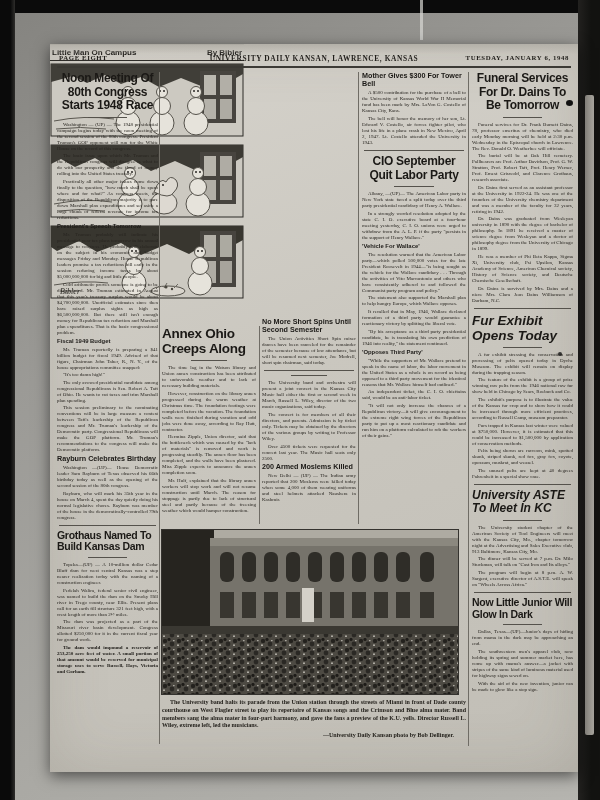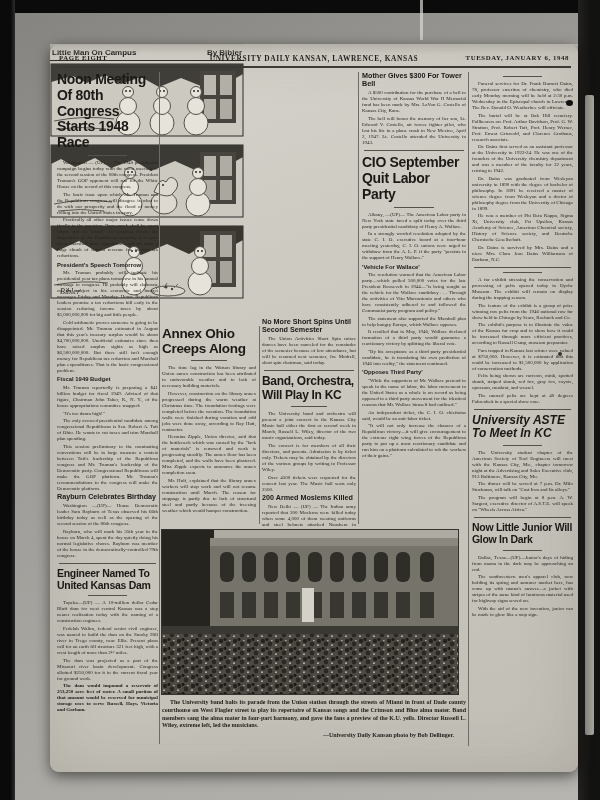--- a/index.html
+++ b/index.html
@@ -7,21 +7,21 @@
          background:linear-gradient(150deg,#84837f 0%,#9b9a96 35%,#aaa9a4 70%,#b6b5b0 100%);
          font-family:"Liberation Serif",serif;}
   .band-top{position:absolute;left:0;top:0;width:600px;height:13px;background:#0b0b0b;}
   .band-left{position:absolute;left:0;top:0;width:15px;height:800px;background:linear-gradient(90deg,#0a0a0a 70%,#2e2d2b);}
   .band-right{position:absolute;right:0;top:0;width:22px;height:800px;background:linear-gradient(90deg,#22211f,#121210 60%);}
   .page2-sliver{position:absolute;right:6px;top:95px;width:9px;height:640px;background:linear-gradient(90deg,#8d8a84,#a7a49d);border-radius:2px;}
   .scan-glare{position:absolute;left:420px;top:0px;width:3px;height:40px;background:#d9d8d4;opacity:.7;}
 
   #paper{position:absolute;left:50px;top:44px;width:528px;height:728px;
          background:linear-gradient(160deg,#d6d3cc 0%,#cac7bf 45%,#c1beb6 100%);
-         box-shadow:0 4px 14px rgba(0,0,0,.55), inset 0 0 60px rgba(90,85,70,.18);border-radius:9px;}
+         box-shadow:0 4px 14px rgba(0,0,0,.55), inset 0 0 60px rgba(90,85,70,.18);}
 
   
   .ph{position:absolute;top:11px;font:bold 6.8px/1 "Liberation Serif",serif;color:#201e1a;letter-spacing:.6px;}
   .ph-left{left:9px;}
   .ph-center{left:0;width:528px;text-align:center;font-size:7.4px;}
   .ph-right{right:9px;}
   .header-rule{position:absolute;left:7px;top:22px;width:514px;height:2px;background:#3c3a35;}
 
   
   .col{position:absolute;overflow:hidden;}
@@ -36,21 +36,21 @@
   #vr1{left:109px;top:28px;height:672px;}
   #vr2{left:209px;top:282px;height:198px;}
   #vr3{left:308px;top:28px;height:452px;}
   #vr4{left:418px;top:28px;height:674px;}
 
   
   .bp{font:5px/1.2 "Liberation Serif",serif;text-align:justify;text-indent:6px;margin:0 0 1.6px;color:#282520;}
   .bp.bold{font-weight:700;color:#1d1b17;}
   .sub{font:bold 5.9px/1.2 "Liberation Sans",sans-serif;margin:2.5px 0 1.5px;color:#1d1b18;}
   .hl{font-family:"Liberation Sans",sans-serif;font-weight:700;color:#1b1916;margin:0 0 3px;letter-spacing:-0.3px;}
-  .hl-xl{font-size:14px;line-height:1.13;}
+  .hl-xl{font-size:12px;line-height:1.13;text-align:center;}
   .hl-lg{font-size:13.5px;line-height:1.12;}
   .hl-md{font-size:10.5px;line-height:1.12;}
   .hl-band{font-size:12px;line-height:1.12;}
   .hl-sm{font-size:7.2px;line-height:1.18;letter-spacing:0;margin-bottom:1.5px;}
   .hl-it{font-style:italic;letter-spacing:0;}
   .divider{height:1px;background:#55524c;width:38%;margin:4px auto 4px;}
   .divider.full{width:96%;}
 
   
   .cartoon-bar{height:15px;border-top:1px solid #2e2c28;border-bottom:1px solid #2e2c28;
@@ -105,21 +105,21 @@
       <p class="bp">Mr. Truman reportedly is preparing a $41 billion budget for fiscal 1949. Advised of that figure, Chairman John Taber, R., N. Y., of the house appropriations committee snapped:</p>
       <p class="bp">"It's too damn high!"</p>
       <p class="bp">The only avowed presidential candidate among congressional Republicans is Sen. Robert A. Taft of Ohio. He wants to cut taxes and trim Marshall plan spending.</p>
       <p class="bp">This session preliminary to the nominating conventions will be in large measure a contest between Taft's leadership of the Republican congress and Mr. Truman's leadership of the Democratic party. Congressional Republicans will make the GOP platform. Mr. Truman's recommendations to the congress will make the Democratic platform.</p>
 
       <h3 class="hl hl-sm">Rayburn Celebrates Birthday</h3>
       <p class="bp">Washington —(UP)— House Democratic leader Sam Rayburn of Texas observed his 66th birthday today as well as the opening of the second session of the 80th congress.</p>
       <p class="bp">Rayburn, who will mark his 35th year in the house on March 4, spent the day quietly doing his normal legislative chores. Rayburn was member of the house in the democratically-controlled 79th congress.</p>
       <div class="divider full"></div>
 
-      <h2 class="hl hl-md">Engineer Named To United Kansas Dam</h2>
+      <h2 class="hl hl-md">Grothaus Named To Build Kansas Dam</h2>
       <div class="divider"></div>
       <p class="bp">Topeka—(UP) — A 10-million dollar Cedar Bluff dam for west central Kansas was a step nearer realization today with the naming of a construction engineer.</p>
       <p class="bp">Pedelah Walira, federal senior civil engineer, was named to build the dam on the Smoky Hill river in Trego county, near Ellis. Present plans call for an earth fill structure 321 feet high, with a crest length of more than 2½ miles.</p>
       <p class="bp">The dam was projected as a part of the Missouri river basin development. Congress allotted $250,000 for it in the current fiscal year for ground work.</p>
       <p class="bp bold">The dam would impound a reservoir of 253,250 acre feet of water. A small portion of that amount would be reserved for municipal storage uses to serve Russell, Hays, Victoria and Gorham.</p>
     </div>
 
     <div id="cartoon">
       <div class="cartoon-bar">
         <span>Little Man On Campus</span>
@@ -229,21 +229,20 @@
       <p class="bp">The time lag in the Watson library and Union annex construction has been attributed to unfavorable weather and to lack of necessary building materials.</p>
       <p class="bp">However, construction on the library annex progressed during the warm weather at Christmas time. The foundation footings were completed before the vacation. The foundation walls were finished during vacation and odd jobs were done away, according to Ray Hutt, contractor.</p>
       <p class="bp">Hermina Zipple, Union director, said that the bottleneck which was caused by the "lack of materials" is removed and work is progressing steadily. The annex floor has been completed, and the walls have been plastered. Miss Zipple expects to announce the annex completion soon.</p>
       <p class="bp">Mr. Hulf, explained that the library annex workers will stop work and will not resume construction until March. The reason for stoppage is partly due to lack of structural steel and partly because of the freezing weather which would hamper construction.</p>
     </div>
 
     <div id="col2b" class="col">
       <h3 class="hl hl-sm">No More Short Spins Until Second Semester</h3>
       <p class="bp">The Union Activities Short Spin mixer dances have been canceled for the remainder of the semester because of low attendance, but will be resumed next semester, Joe Modrell, short spin chairman, said today.</p>
       <div class="divider full"></div>
-      <h2 class="hl hl-band">Band, Orchestra, Will Play In KC</h2>
       <div class="divider"></div>
       <p class="bp">The University band and orchestra will present a joint concert in the Kansas City Music hall either the first or second week in March, Russell L. Wiley, director of the two music organizations, said today.</p>
       <p class="bp">The concert is for members of all their directors, and parents. Admission is by ticket only. Tickets may be obtained by the directors of the various groups by writing to Professor Wiley.</p>
       <p class="bp">Over 4500 tickets were requested for the concert last year. The Music hall seats only 2500.</p>
       <h3 class="hl hl-sm">200 Armed Moslems Killed</h3>
       <p class="bp">New Delhi — (UP) — The Indian army reported that 200 Moslems were killed today when some 4,000 of them wearing uniforms and steel helmets attacked Naushera in Kashmir.</p>
     </div>
 
     <div id="col3" class="col">
       <h3 class="hl hl-sm">Mother Gives $300 For Tower Bell</h3>
@@ -259,28 +258,30 @@
       <p class="bp">The statement also supported the Marshall plan to help hungry Europe, which Wallace opposes.</p>
       <p class="bp">It recalled that in May, 1946, Wallace declared formation of a third party would guarantee a reactionary victory by splitting the liberal vote.</p>
       <p class="bp">"By his acceptance as a third party presidential candidate, he is translating his own prediction of 1946 into reality," the statement continued.</p>
       <h4 class="sub">'Opposes Third Party'</h4>
       <p class="bp">"While the supporters of Mr. Wallace pretend to speak in the name of labor, the labor movement in the United States as a whole is on record as being opposed to a third party movement for the identical reasons that Mr. Wallace himself had outlined."</p>
       <p class="bp">An independent ticket, the C. I. O. chieftains said, would be an anti-labor ticket.</p>
       <p class="bp">"It will not only increase the chances of a Republican victory—it will give encouragement to the extreme right wing forces of the Republican party to put up a most reactionary candidate and run him on a platform calculated to rob the workers of their gains."</p>
     </div>
 
     <div id="col4" class="col">
+      <h2 class="hl hl-xl">Funeral Services For Dr. Dains To Be Tomorrow</h2>
       <div class="divider"></div>
       <p class="bp">Funeral services for Dr. Frank Burnett Dains, 78, professor emeritus of chemistry, who died early Monday morning will be held at 2:30 p.m. Wednesday in the Episcopal church in Lawrence. The Rev. Donald O. Weatherbee will officiate.</p>
       <p class="bp">The burial will be at Oak Hill cemetery. Pallbearers are Prof. Arthur Davidson, Prof. G. W. Stratton, Prof. Robert Taft, Prof. Henry Werner, Prof. Ernest Griswold, and Clarence Grothaus, research associate.</p>
       <p class="bp">Dr. Dains first served as an assistant professor at the University in 1922-24. He was one of the founders of the University chemistry department and was a member of the faculty for 32 years, retiring in 1942.</p>
       <p class="bp">Dr. Dains was graduated from Wesleyan university in 1890 with the degree of bachelor of philosophy. In 1891 he received a master of science degree from Wesleyan and a doctor of philosophy degree from the University of Chicago in 1899.</p>
       <p class="bp">He was a member of Phi Beta Kappa, Sigma Xi, University club, Psi Upsilon, Kansas Academy of Science, American Chemical society, History of Science society, and Deutsche Chemische Gesellschaft.</p>
       <p class="bp">Dr. Dains is survived by Mrs. Dains and a niece Mrs. Clara Jean Dains Williamson of Durham, N.C.</p>
       <div class="divider full"></div>
+      <h2 class="hl hl-lg hl-it">Fur Exhibit Opens Today</h2>
       <div class="divider"></div>
       <p class="bp">A fur exhibit stressing the conservation and processing of pelts opened today in Dyche Museum. The exhibit will remain on display during the trapping season.</p>
       <p class="bp">The feature of the exhibit is a group of prize winning raw pelts from the 1946 national raw fur show held in Chicago by Sears, Roebuck and Co.</p>
       <p class="bp">The exhibit's purpose is to illustrate the value of the Kansas fur crop and to show how it could be increased through more efficient practices, according to Russell Camp, museum preparator.</p>
       <p class="bp">Furs trapped in Kansas last winter were valued at $750,000. However, it is estimated that this could be increased to $1,500,000 by application of conservation methods.</p>
       <p class="bp">Pelts being shown are raccoon, mink, spotted skunk, striped skunk, red fox, gray fox, coyote, opossum, muskrat, and weasel.</p>
       <p class="bp">The unused pelts are kept at 40 degrees Fahrenheit in a special show case.</p>
       <div class="divider full"></div>
       <h2 class="hl hl-band hl-it">University ASTE To Meet In KC</h2>
       <div class="divider"></div>

